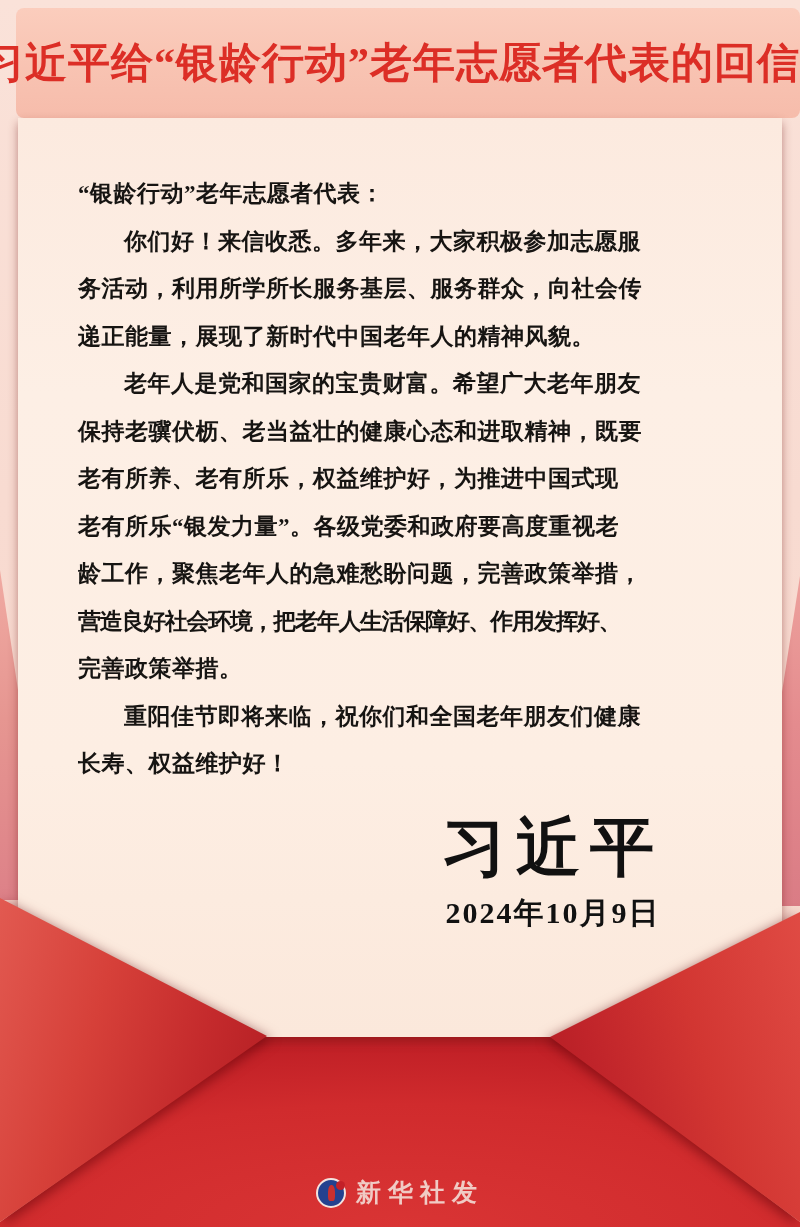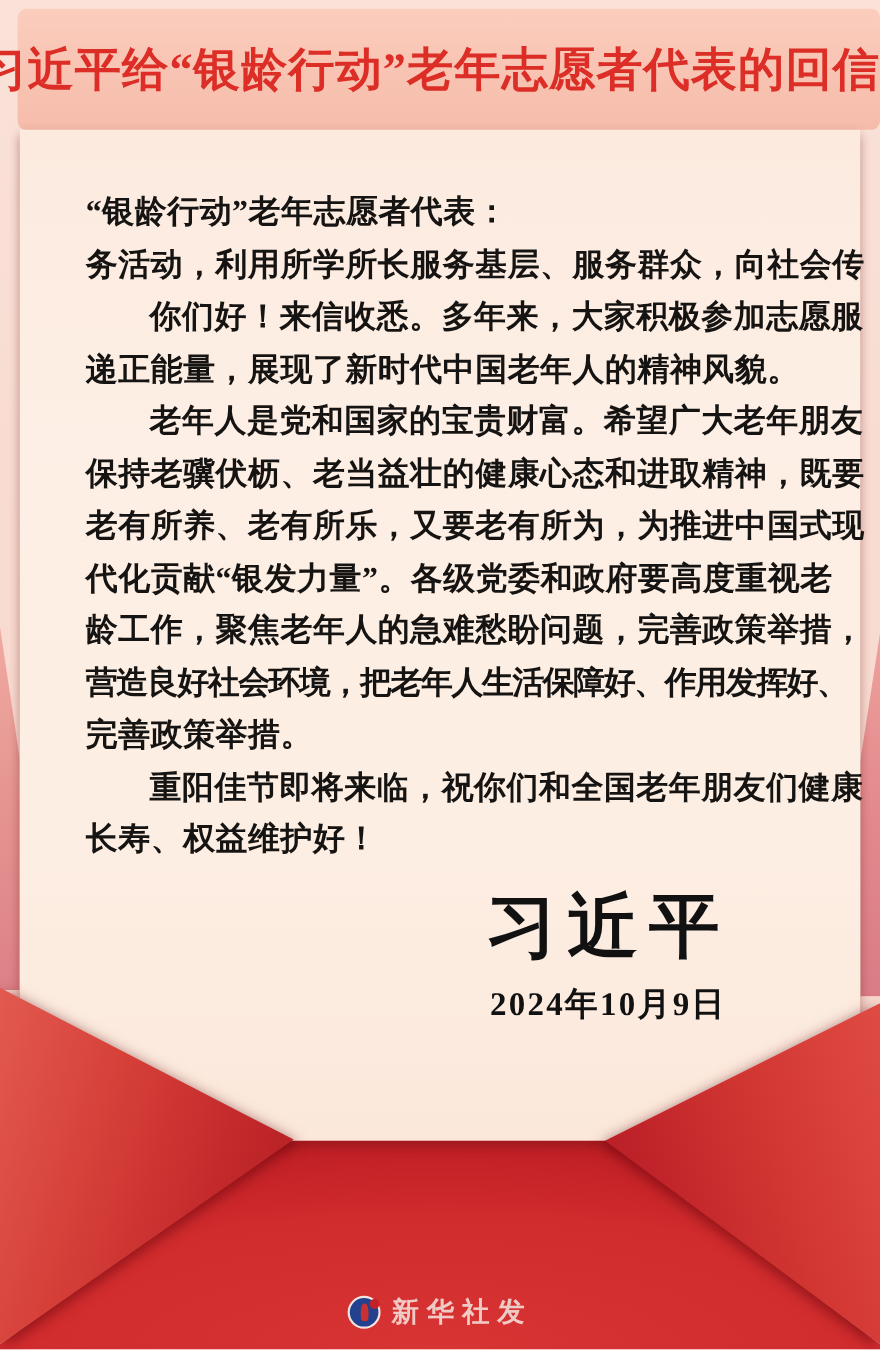--- a/index.html
+++ b/index.html
@@ -20,29 +20,29 @@
   }
   
   .paper{
     position:absolute;left:18px;top:118px;width:764px;height:919px;
     background:linear-gradient(180deg,#fcEADF 0%,#fdefe5 30%,#fdeee3 70%,#fbe8db 100%);
     box-shadow:0 5px 9px rgba(110,20,20,.45);
     z-index:3;
   }
   .body-text{
     position:absolute;left:60px;top:52px;width:700px;
-    color:#161412;font-size:29px;font-weight:600;
+    color:#161412;font-size:23px;font-weight:600;
   }
   .line{line-height:47.5px;white-space:nowrap;letter-spacing:.5px;}
   .line.indent{text-indent:2em;}
   .line.tight{letter-spacing:-1.3px;}
   .sign-block{position:absolute;right:118px;top:695px;text-align:center;color:#111;}
   .signature{
     font-size:64px;font-weight:bold;letter-spacing:10px;line-height:1.1;
-    font-family:Liberation Mono, monospace;
+    font-family:Liberation Serif, serif;
   }
   .sign-date{margin-top:10px;font-size:30px;font-weight:bold;letter-spacing:2px;}
   
   .edge-wedge-left{
     position:absolute;left:0;top:570px;width:18px;height:330px;z-index:2;
     background:linear-gradient(180deg,#f0aaa2 0%,#e69691 45%,#dd8188 100%);
     clip-path:polygon(0 0,18px 120px,18px 330px,0 330px);
   }
   .edge-wedge-right{
     position:absolute;left:782px;top:576px;width:18px;height:330px;z-index:2;
@@ -100,27 +100,27 @@
   </div>
 
   <div class="edge-wedge-left"></div>
   <div class="edge-wedge-right"></div>
 
   <div class="flap-bottom"></div>
 
   <div class="paper">
     <div class="body-text">
       <div class="line">“银龄行动”老年志愿者代表：</div>
+      <div class="line indent">你们好！来信收悉。多年来，大家积极参加志愿服</div>
       <div class="line">务活动，利用所学所长服务基层、服务群众，向社会传</div>
-      <div class="line indent">你们好！来信收悉。多年来，大家积极参加志愿服</div>
       <div class="line">递正能量，展现了新时代中国老年人的精神风貌。</div>
       <div class="line indent">老年人是党和国家的宝贵财富。希望广大老年朋友</div>
       <div class="line">保持老骥伏枥、老当益壮的健康心态和进取精神，既要</div>
-      <div class="line">老有所养、老有所乐，又要老有所为，为推进中国式现</div>
-      <div class="line">代化贡献“银发力量”。各级党委和政府要高度重视老</div>
+      <div class="line">老有所养、老有所乐，权益维护好，为推进中国式现</div>
+      <div class="line">老有所乐“银发力量”。各级党委和政府要高度重视老</div>
       <div class="line">龄工作，聚焦老年人的急难愁盼问题，完善政策举措，</div>
       <div class="line tight">营造良好社会环境，把老年人生活保障好、作用发挥好、</div>
       <div class="line">完善政策举措。</div>
       <div class="line indent">重阳佳节即将来临，祝你们和全国老年朋友们健康</div>
       <div class="line">长寿、权益维护好！</div>
     </div>
     <div class="sign-block">
       <div class="signature">习近平</div>
       <div class="sign-date">2024年10月9日</div>
     </div>

